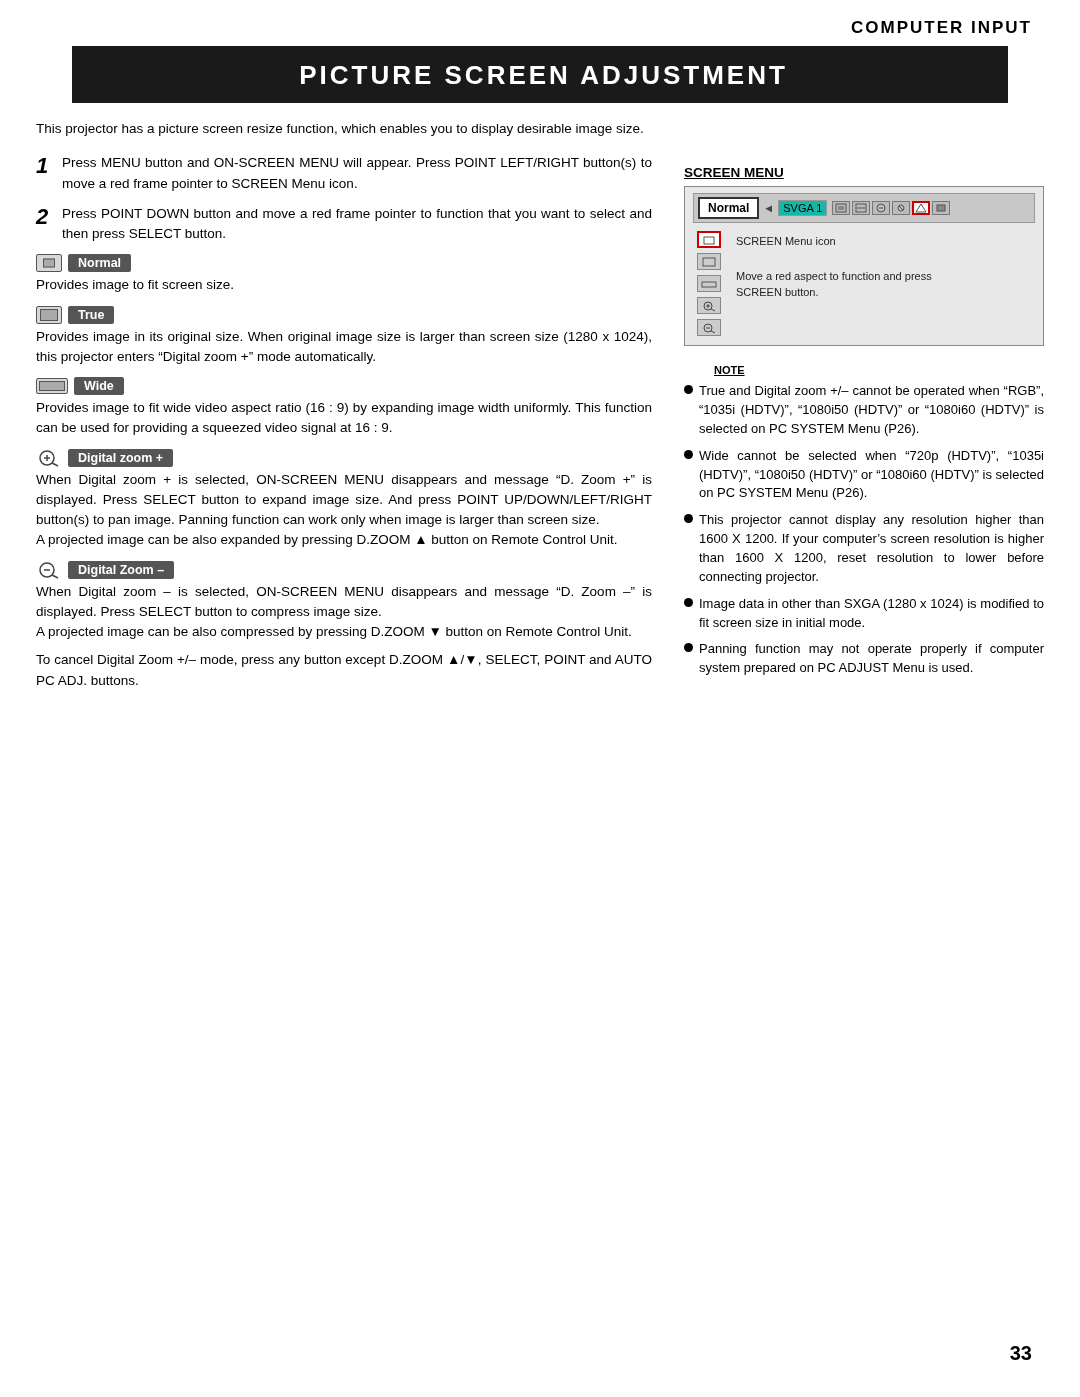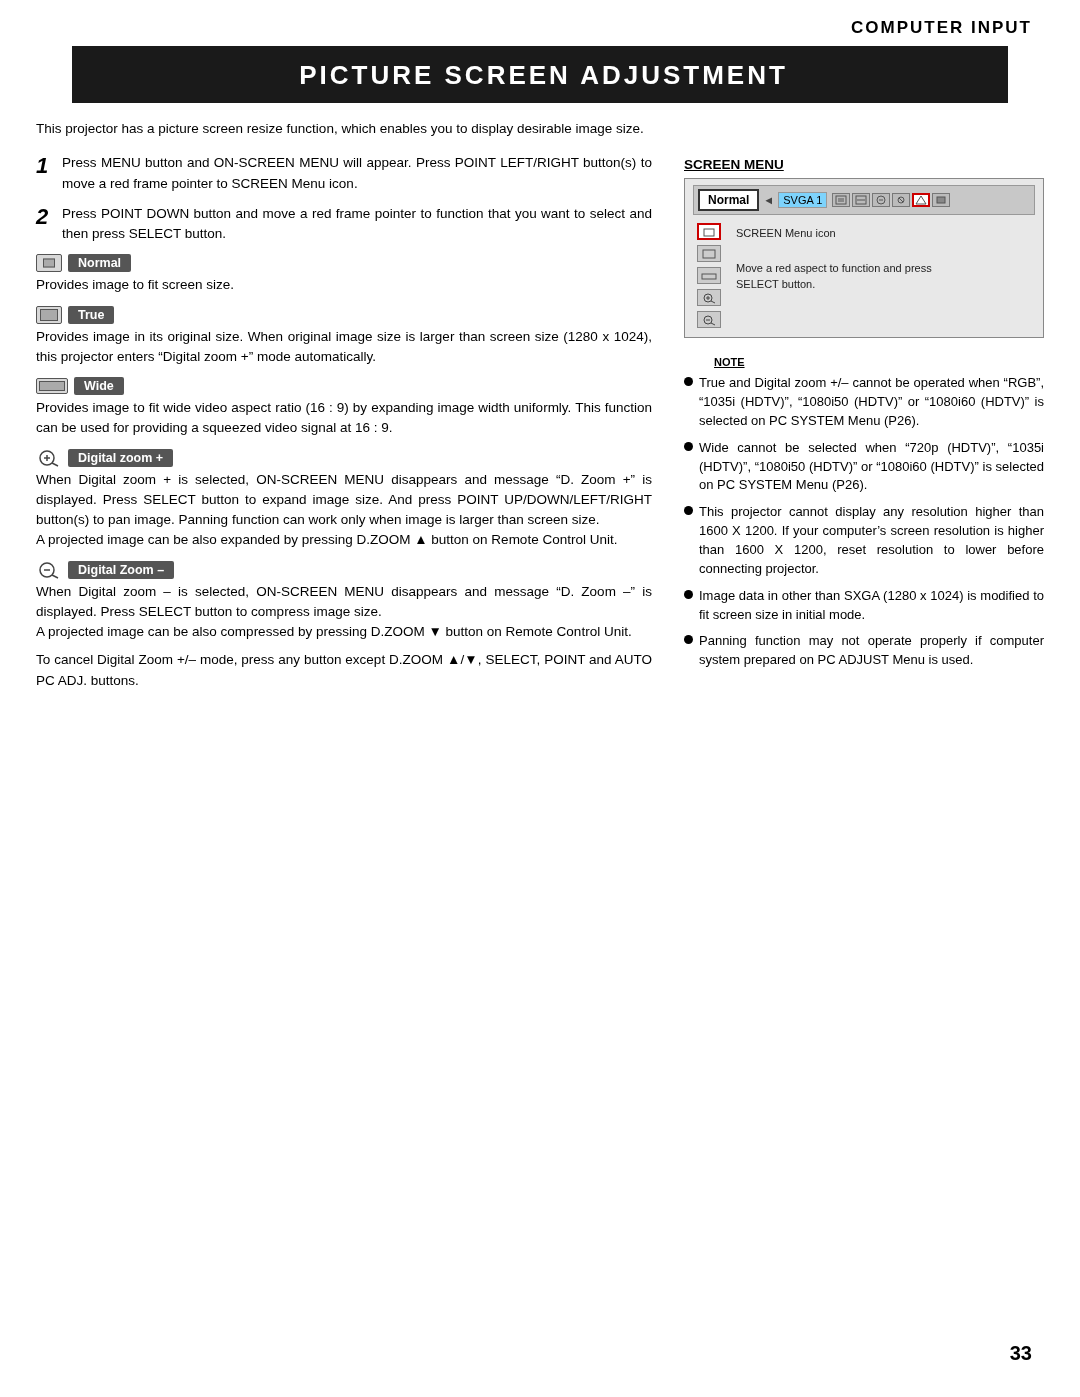--- a/index.html
+++ b/index.html
@@ -123,21 +123,21 @@
       border-radius: 2px;
     }
     .func-desc {
       font-size: 13.5px;
       line-height: 1.5;
       text-align: justify;
     }
 
     
     .screen-menu-section {
-      margin-top: 4px;
+      margin-top: 12px;
     }
     .screen-menu-title {
       font-size: 13.5px;
       font-weight: bold;
       text-decoration: underline;
       margin-bottom: 6px;
     }
 
     
     .note-section {
@@ -276,21 +276,21 @@
       <div class="right-col">
 
         <div class="screen-menu-section">
           <div class="screen-menu-title">SCREEN MENU</div>
 
           <div style="border:1.5px solid #888; background:#e8e8e8; padding:6px 8px 8px 8px; margin-bottom:8px; position:relative; min-height:160px;">
 
             <div style="display:flex; align-items:center; background:#c8c8c8; border:1px solid #999; padding:3px 4px; gap:3px; margin-bottom:8px;">
               <div style="background:#ffffff; border:2px solid #333; font-size:12px; font-weight:bold; padding:2px 8px; min-width:54px; text-align:center;">Normal</div>
               <span style="font-size:11px; color:#444; padding:0 1px;">◄</span>
-              <div style="background:#7dd3fc; border:1px solid #999; font-size:11px; padding:1px 4px;">SVGA 1</div>
+              <div style="background:#14b8a6; border:1px solid #999; font-size:11px; padding:1px 4px;">SVGA 1</div>
 
               <div style="display:flex; gap:2px; align-items:center; margin-left:2px;">
                 <div style="width:18px;height:14px;border:1px solid #777;background:#bbb;display:flex;align-items:center;justify-content:center;">
                   <svg width="12" height="10">
                       <rect x="1" y="1" width="10" height="8" fill="none" stroke="#555" stroke-width="1"></rect>
                       <rect x="3" y="3" width="6" height="4" fill="#888"></rect>
                     </svg>
                 </div>
                 <div style="width:18px;height:14px;border:1px solid #777;background:#bbb;display:flex;align-items:center;justify-content:center;">
                   <svg width="12" height="10">
@@ -356,21 +356,21 @@
                     </svg>
                 </div>
               </div>
 
               <div style="font-size:11px; line-height:1.5; color:#222; margin-top:2px;">
                 <div style="margin-bottom:18px;">
                   <span>SCREEN Menu icon</span>
                 </div>
                 <div>
                   <span>Move a red aspect to function and press</span><br>
-                  <span>SELECT button.</span>
+                  <span>SCREEN button.</span>
                 </div>
               </div>
             </div>
           </div>
         </div>
 
         <div class="note-section">
           <div class="note-title">NOTE</div>
           <ul class="note-items">
             <li class="note-item">

